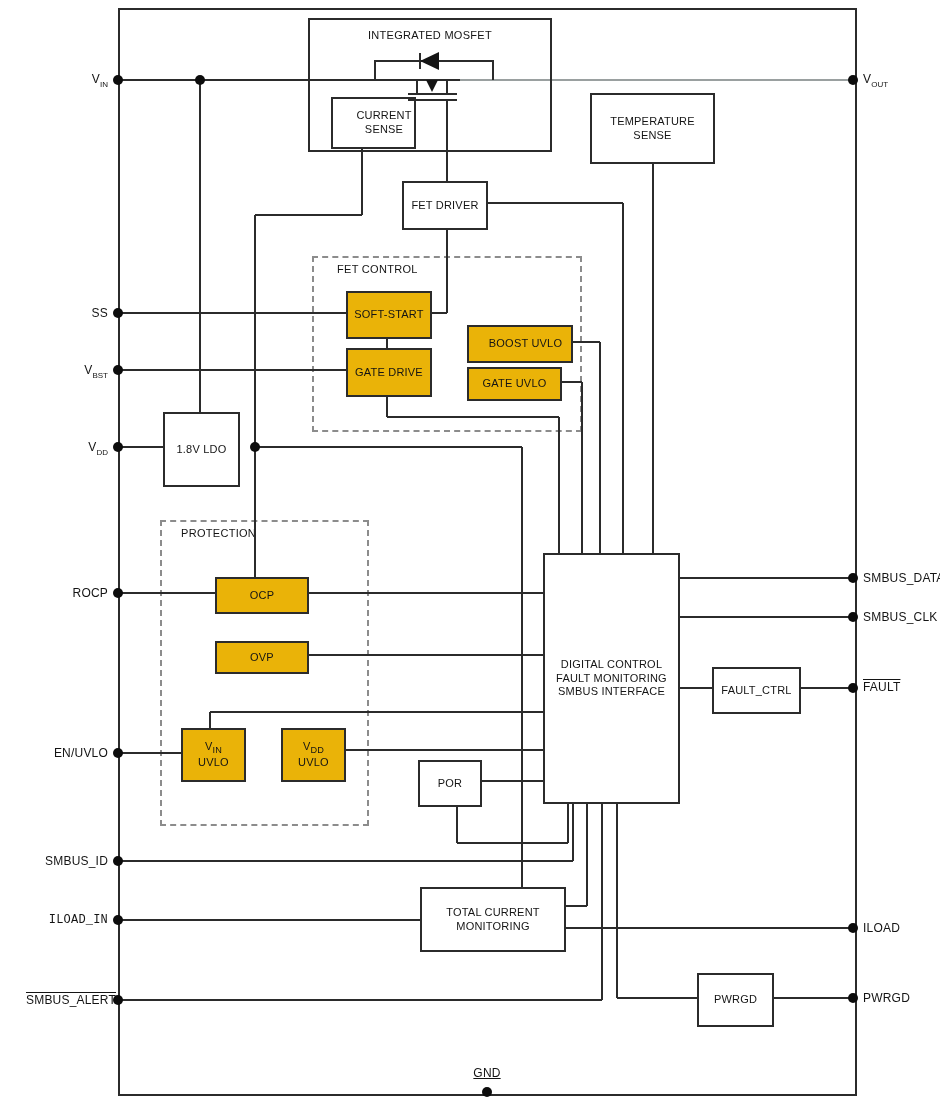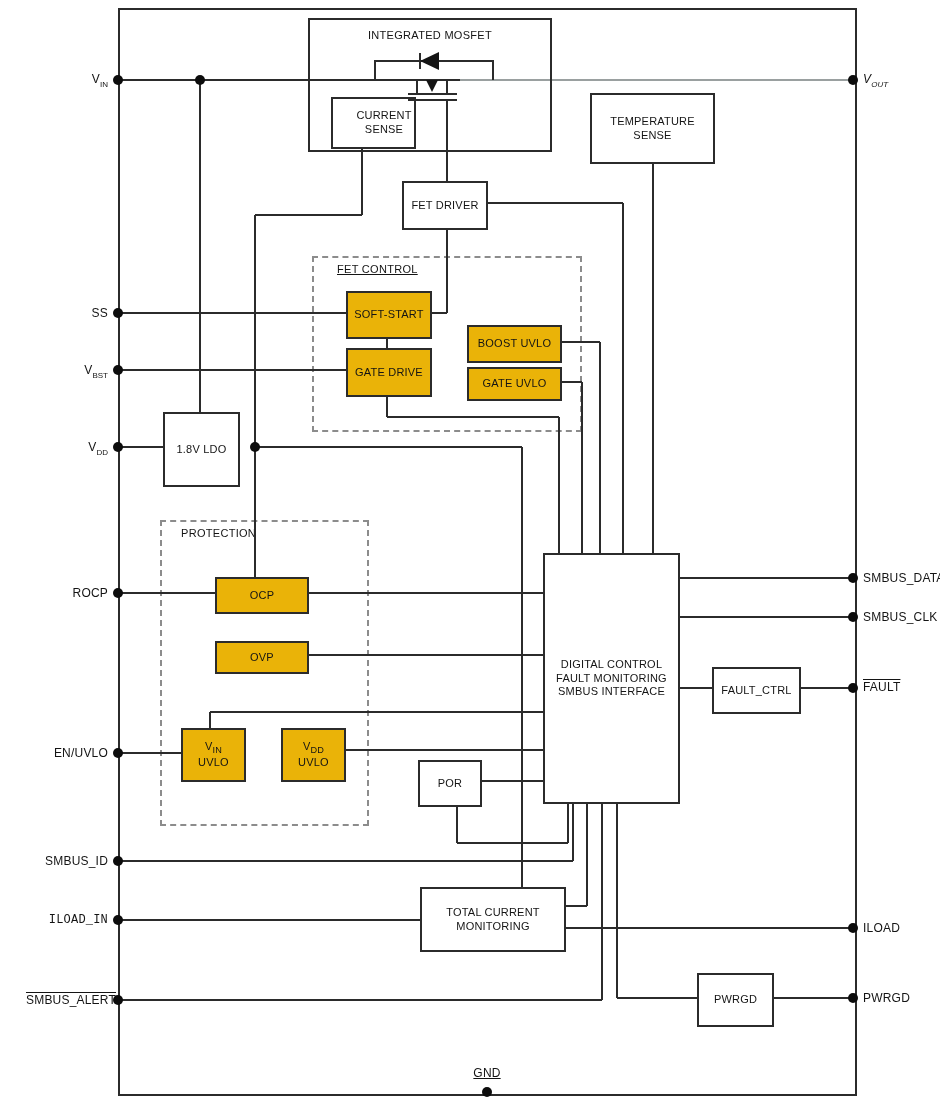--- a/index.html
+++ b/index.html
@@ -23,21 +23,21 @@
   .outer{position:absolute;border:2px solid #2b2b2b;background:transparent;}
 </style>
 </head>
 <body>
 
 <div id="stage">
 
   <div class="outer" style="left:118px;top:8px;width:735px;height:1084px;"></div>
 
   <div class="group" style="left:312px;top:256px;width:266px;height:172px;"></div>
-  <div class="group-label" style="left:337px;top:263px;text-decoration:underline;">FET CONTROL</div>
+  <div class="group-label" style="left:337px;top:263px;">FET CONTROL</div>
 
   <div class="group" style="left:160px;top:520px;width:205px;height:302px;"></div>
   <div class="group-label" style="left:181px;top:527px;">PROTECTION</div>
 
   <div class="wire" style="left: 118px; top: 79px; width: 342px; height: 2px;"></div>
     <div class="wire" style="left: 460px; top: 79px; width: 393px; height: 2px; background: rgb(154, 160, 160);"></div>
     <div class="wire" style="left: 199px; top: 80px; width: 2px; height: 332px;"></div>
     <div class="wire" style="left: 361px; top: 145px; width: 2px; height: 70px;"></div>
     <div class="wire" style="left: 255px; top: 214px; width: 107px; height: 2px;"></div>
     <div class="wire" style="left: 254px; top: 215px; width: 2px; height: 362px;"></div>
@@ -121,21 +121,21 @@
   </div>
 
   <div class="blk gray" style="left:346px;top:291px;width:82px;height:44px;">
     <span>SOFT-START</span>
   </div>
 
   <div class="blk gray" style="left:346px;top:348px;width:82px;height:45px;">
     <span>GATE DRIVE</span>
   </div>
 
-  <div class="blk gray" style="left:467px;top:325px;width:91px;height:34px;">
+  <div class="blk gray" style="left:467px;top:325px;width:91px;height:34px;padding-left:11px;">
     <span>BOOST UVLO</span>
   </div>
 
   <div class="blk gray" style="left:467px;top:367px;width:91px;height:30px;">
     <span>GATE UVLO</span>
   </div>
 
   <div class="blk" style="left:163px;top:412px;width:73px;height:71px;">
     <span>1.8V LDO</span>
   </div>
@@ -206,21 +206,21 @@
   <div class="pin-label left" style="left:4px;top:72px;"><span>V</span><sub>IN</sub></div>
   <div class="pin-label left" style="left:4px;top:306px;"><span>SS</span></div>
   <div class="pin-label left" style="left:4px;top:363px;"><span>V</span><sub>BST</sub></div>
   <div class="pin-label left" style="left:4px;top:440px;"><span>V</span><sub>DD</sub></div>
   <div class="pin-label left" style="left:4px;top:586px;"><span>ROCP</span></div>
   <div class="pin-label left" style="left:4px;top:746px;"><span>EN/UVLO</span></div>
   <div class="pin-label left" style="left:4px;top:854px;"><span>SMBUS_ID</span></div>
   <div class="pin-label left" style="left:4px;top:913px;font-family:Liberation Mono, monospace;"><span>ILOAD_IN</span></div>
   <div class="pin-label left" style="left:12px;top:993px;"><span class="ovl">SMBUS_ALERT</span></div>
 
-  <div class="pin-label" style="left:863px;top:72px;font-style:italic;"><span>V</span><sub>OUT</sub></div>
+  <div class="pin-label" style="left:863px;top:72px;"><span>V</span><sub>OUT</sub></div>
   <div class="pin-label" style="left:863px;top:571px;"><span>SMBUS_DATA</span></div>
   <div class="pin-label" style="left:863px;top:610px;"><span>SMBUS_CLK</span></div>
   <div class="pin-label" style="left:863px;top:680px;"><span class="ovl">FAULT</span></div>
   <div class="pin-label" style="left:863px;top:921px;"><span>ILOAD</span></div>
   <div class="pin-label" style="left:863px;top:991px;"><span>PWRGD</span></div>
 
   <div class="pin-label" style="left:447px;top:1066px;width:80px;text-align:center;text-decoration:underline;"><span>GND</span></div>
 
 </div>
 

